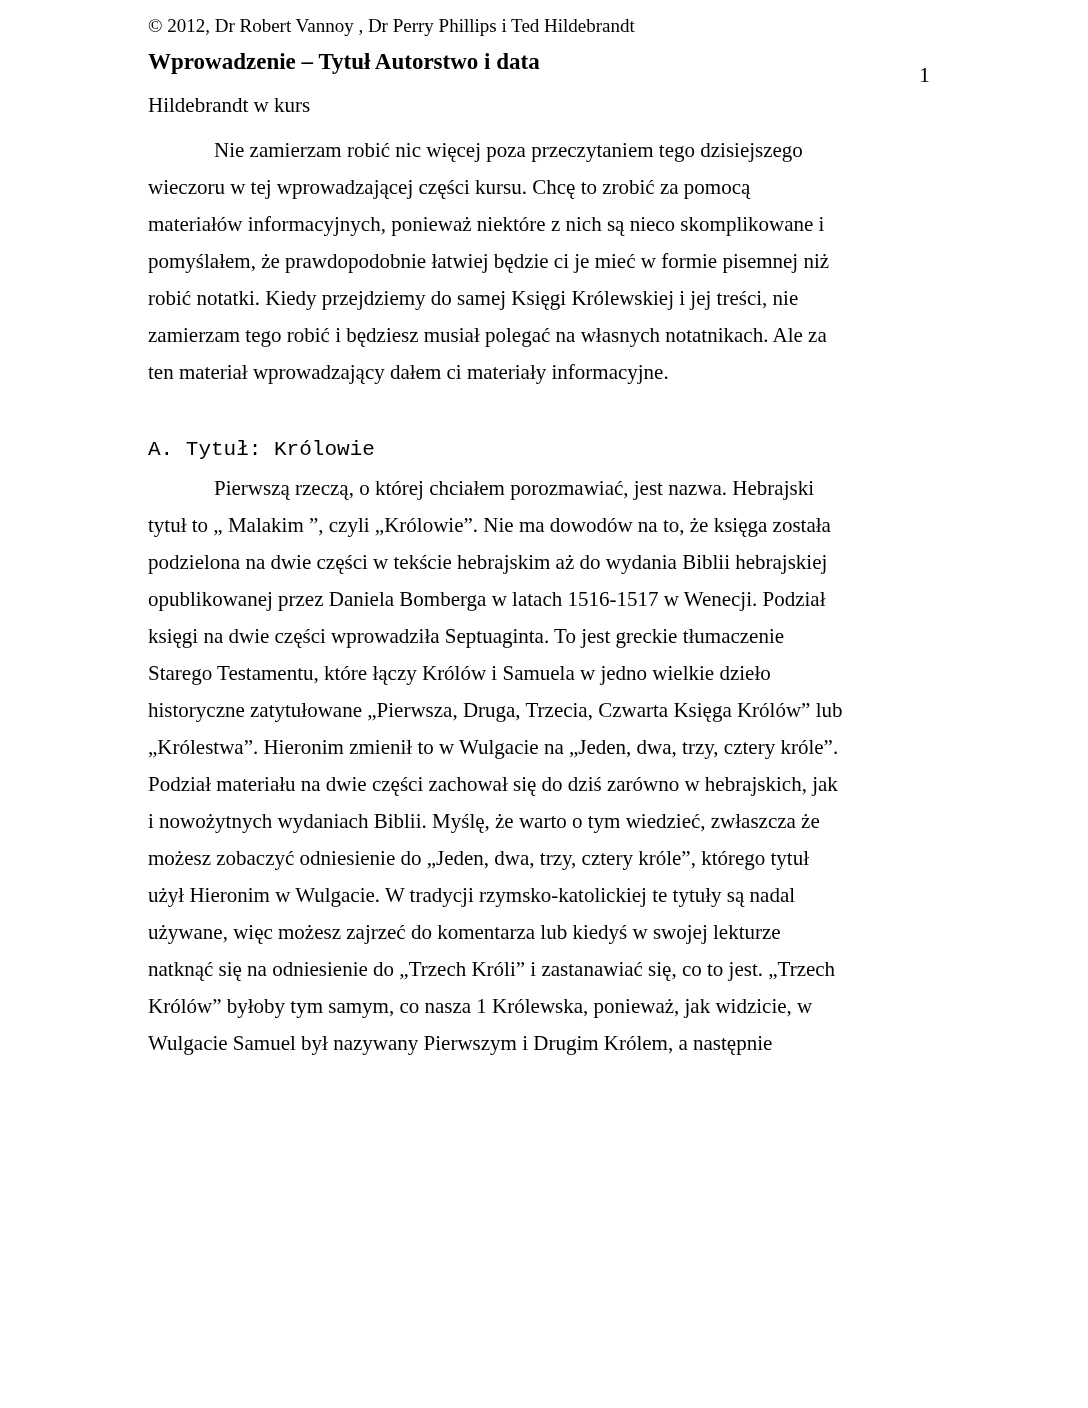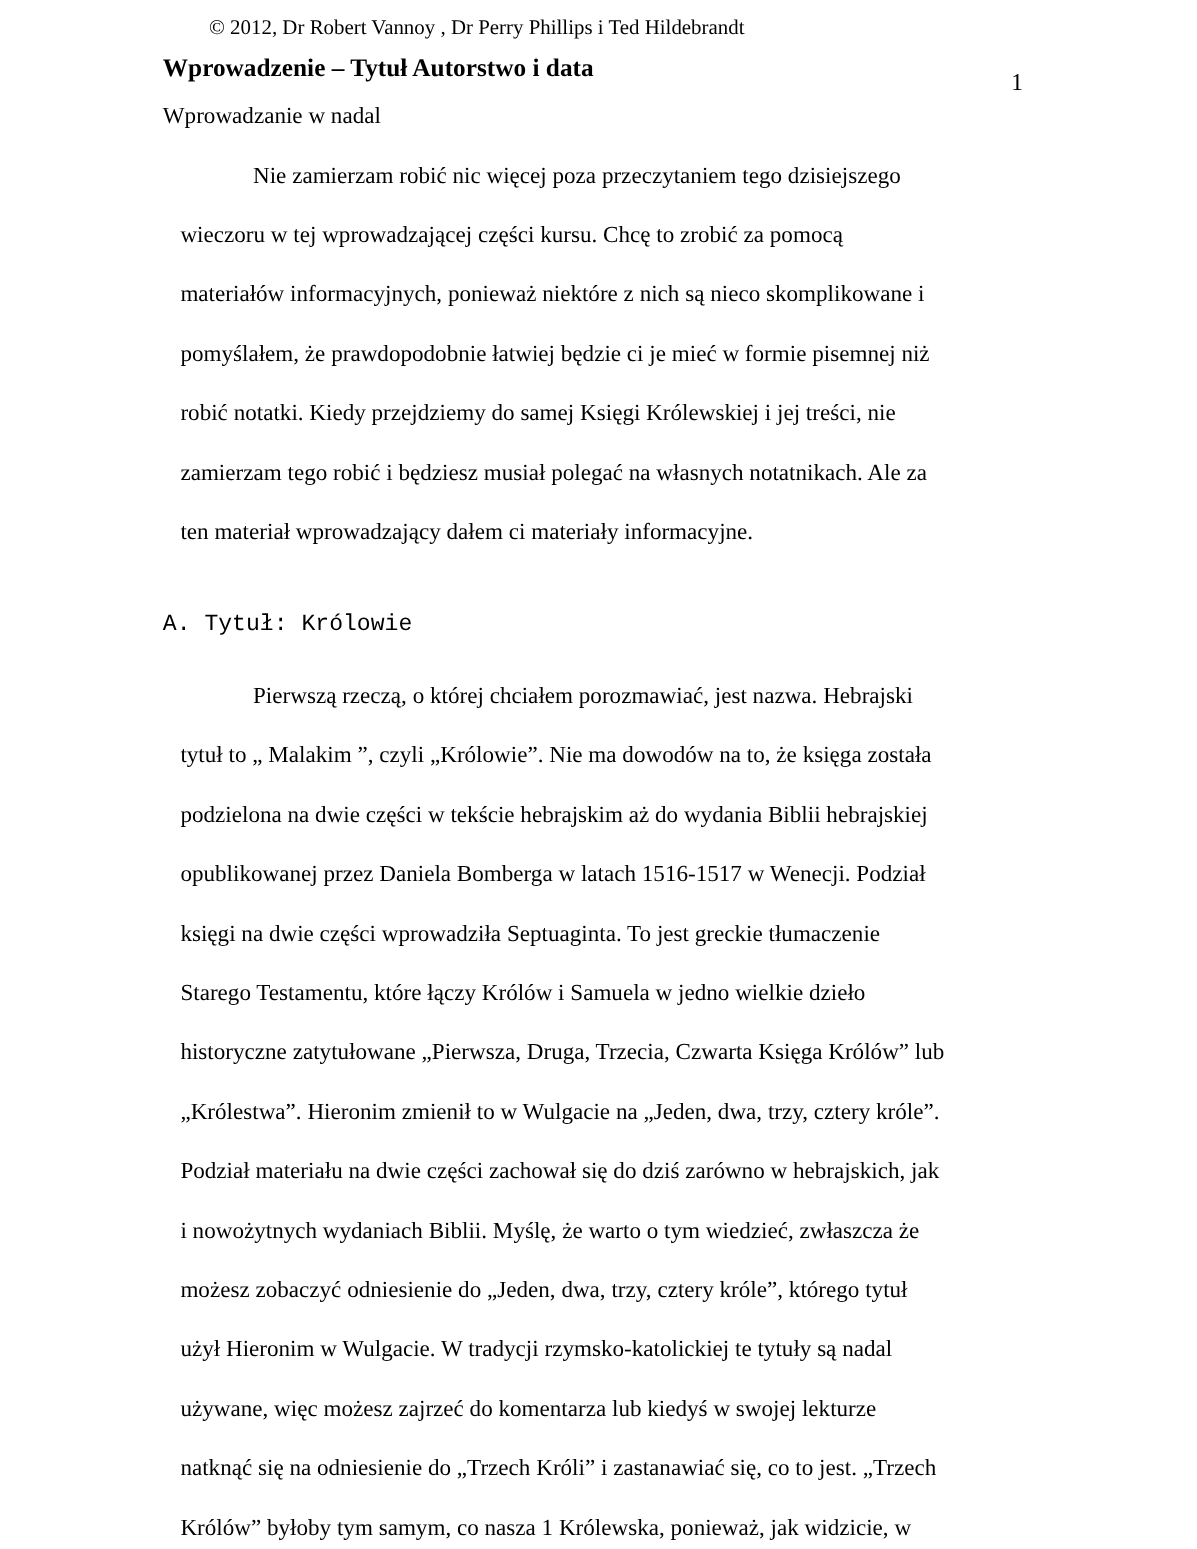--- a/index.html
+++ b/index.html
@@ -32,37 +32,36 @@
   .doc-title {
     margin: 124px 0 0 0;
     font-size: 24px;
     font-weight: bold;
     line-height: 30px;
   }
   .copyright {
     margin-top: 14px;
     font-size: 19px;
     line-height: 24px;
-    margin-left: 42px;
   }
   .doc-subtitle {
     margin: 9px 0 12px 0;
     font-size: 23px;
     font-weight: bold;
     line-height: 30px;
   }
   .course-intro {
     margin-top: 13px;
     font-size: 21px;
     line-height: 30px;
   }
   .body-para {
-    margin: 16px;
+    margin: 0;
     font-size: 21px;
-    line-height: 54px;
+    line-height: 37px;
     white-space: pre-line;
     text-indent: 66px;
   }
   .para-first {
     margin-top: 12px;
   }
   .section-heading {
     margin-top: 39px;
     font-size: 21px;
     line-height: 39.5px;
@@ -74,21 +73,21 @@
 
 <div class="page">
   <div class="page-number">1</div>
 
   <div class="content">
 
     <div class="copyright">© 2012, Dr Robert Vannoy , Dr Perry Phillips i Ted Hildebrandt</div>
 
     <h2 class="doc-subtitle">Wprowadzenie – Tytuł Autorstwo i data</h2>
 
-    <div class="course-intro">Wprowadzanie w nadal</div>
+    <div class="course-intro">Hildebrandt w kurs</div>
 
     <p class="body-para para-first">Nie zamierzam robić nic więcej poza przeczytaniem tego dzisiejszego
 wieczoru w tej wprowadzającej części kursu. Chcę to zrobić za pomocą
 materiałów informacyjnych, ponieważ niektóre z nich są nieco skomplikowane i
 pomyślałem, że prawdopodobnie łatwiej będzie ci je mieć w formie pisemnej niż
 robić notatki. Kiedy przejdziemy do samej Księgi Królewskiej i jej treści, nie
 zamierzam tego robić i będziesz musiał polegać na własnych notatnikach. Ale za
 ten materiał wprowadzający dałem ci materiały informacyjne.</p>
 
     <div class="section-heading">A. Tytuł: Królowie</div>

